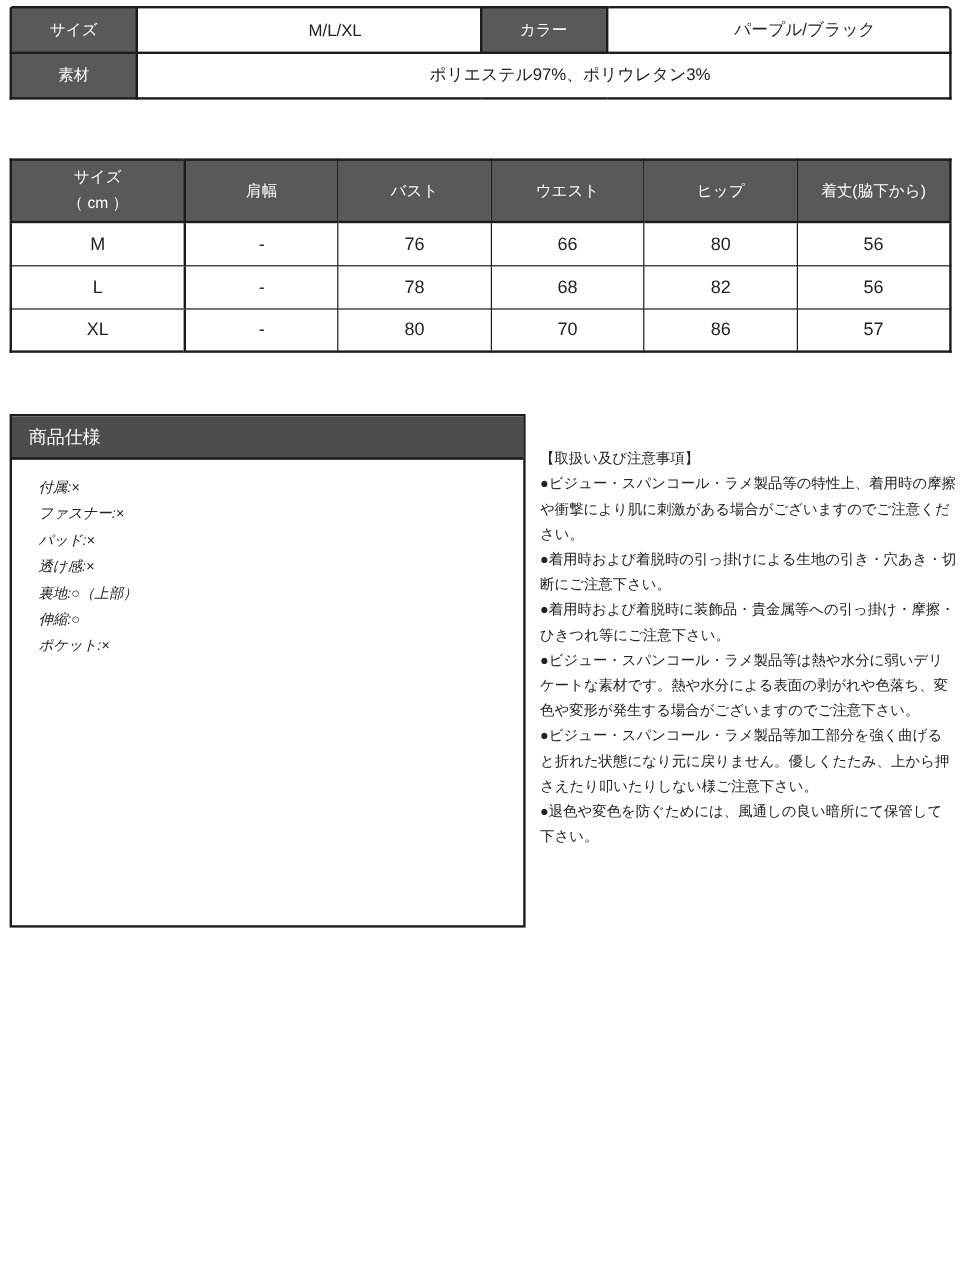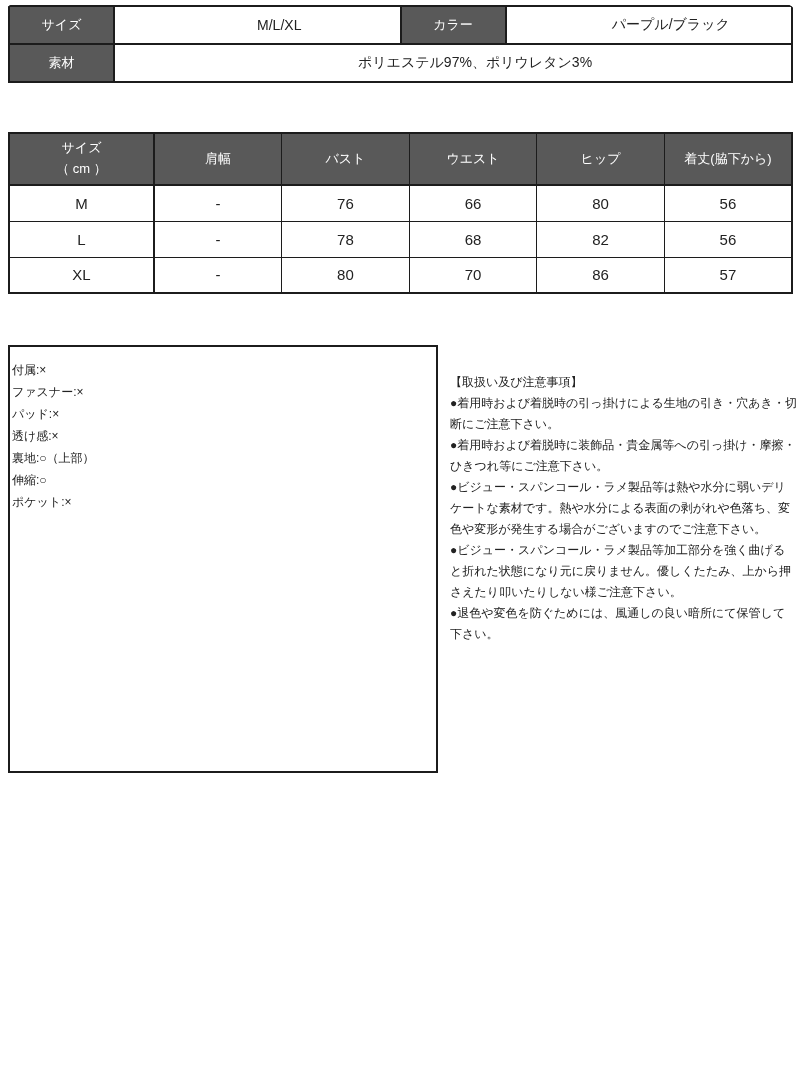--- a/index.html
+++ b/index.html
@@ -57,21 +57,21 @@
     position: absolute; left: 8px; top: 345px;
     width: 430px; height: 428px;
     border: 2px solid #1c1c1c; background: #ffffff;
   }
   .spec-header {
     background: #4d4d4d; color: #ffffff;
     font-size: 15px; line-height: 1;
     padding: 10px 14px 9px 14px;
     border-bottom: 2px solid #1c1c1c;
   }
-  .spec-body { padding: 12px 2px; }
+  .spec-body { padding: 12px 22px; font-style: italic; }
   .spec-body p { margin: 0; font-size: 12px; line-height: 22px; color: #222222; }
   .spec-body p.spec-note { margin-top: 22px; }
 
   
   .care-notes {
     position: absolute; left: 450px; top: 372px; width: 347px;
   }
   .care-notes p {
     margin: 0; font-size: 12px; line-height: 21px; color: #222222;
     text-align: left;
@@ -131,33 +131,35 @@
         <td>-</td>
         <td>80</td>
         <td>70</td>
         <td>86</td>
         <td>57</td>
       </tr>
     </tbody>
   </table>
 
   <div class="spec-box">
+    <div class="spec-header">商品仕様</div>
     <div class="spec-body">
       <p>付属:×</p>
       <p>ファスナー:×</p>
       <p>パッド:×</p>
       <p>透け感:×</p>
       <p>裏地:○（上部）</p>
       <p>伸縮:○</p>
       <p>ポケット:×</p>
     </div>
   </div>
 
   <div class="care-notes">
     <p class="care-title">【取扱い及び注意事項】</p>
+    <p>●ビジュー・スパンコール・ラメ製品等の特性上、着用時の摩擦や衝撃により肌に刺激がある場合がございますのでご注意ください。</p>
     <p>●着用時および着脱時の引っ掛けによる生地の引き・穴あき・切断にご注意下さい。</p>
     <p>●着用時および着脱時に装飾品・貴金属等への引っ掛け・摩擦・ひきつれ等にご注意下さい。</p>
     <p>●ビジュー・スパンコール・ラメ製品等は熱や水分に弱いデリケートな素材です。熱や水分による表面の剥がれや色落ち、変色や変形が発生する場合がございますのでご注意下さい。</p>
     <p>●ビジュー・スパンコール・ラメ製品等加工部分を強く曲げると折れた状態になり元に戻りません。優しくたたみ、上から押さえたり叩いたりしない様ご注意下さい。</p>
     <p>●退色や変色を防ぐためには、風通しの良い暗所にて保管して下さい。</p>
   </div>
 
 </div>
 
 </body></html>

